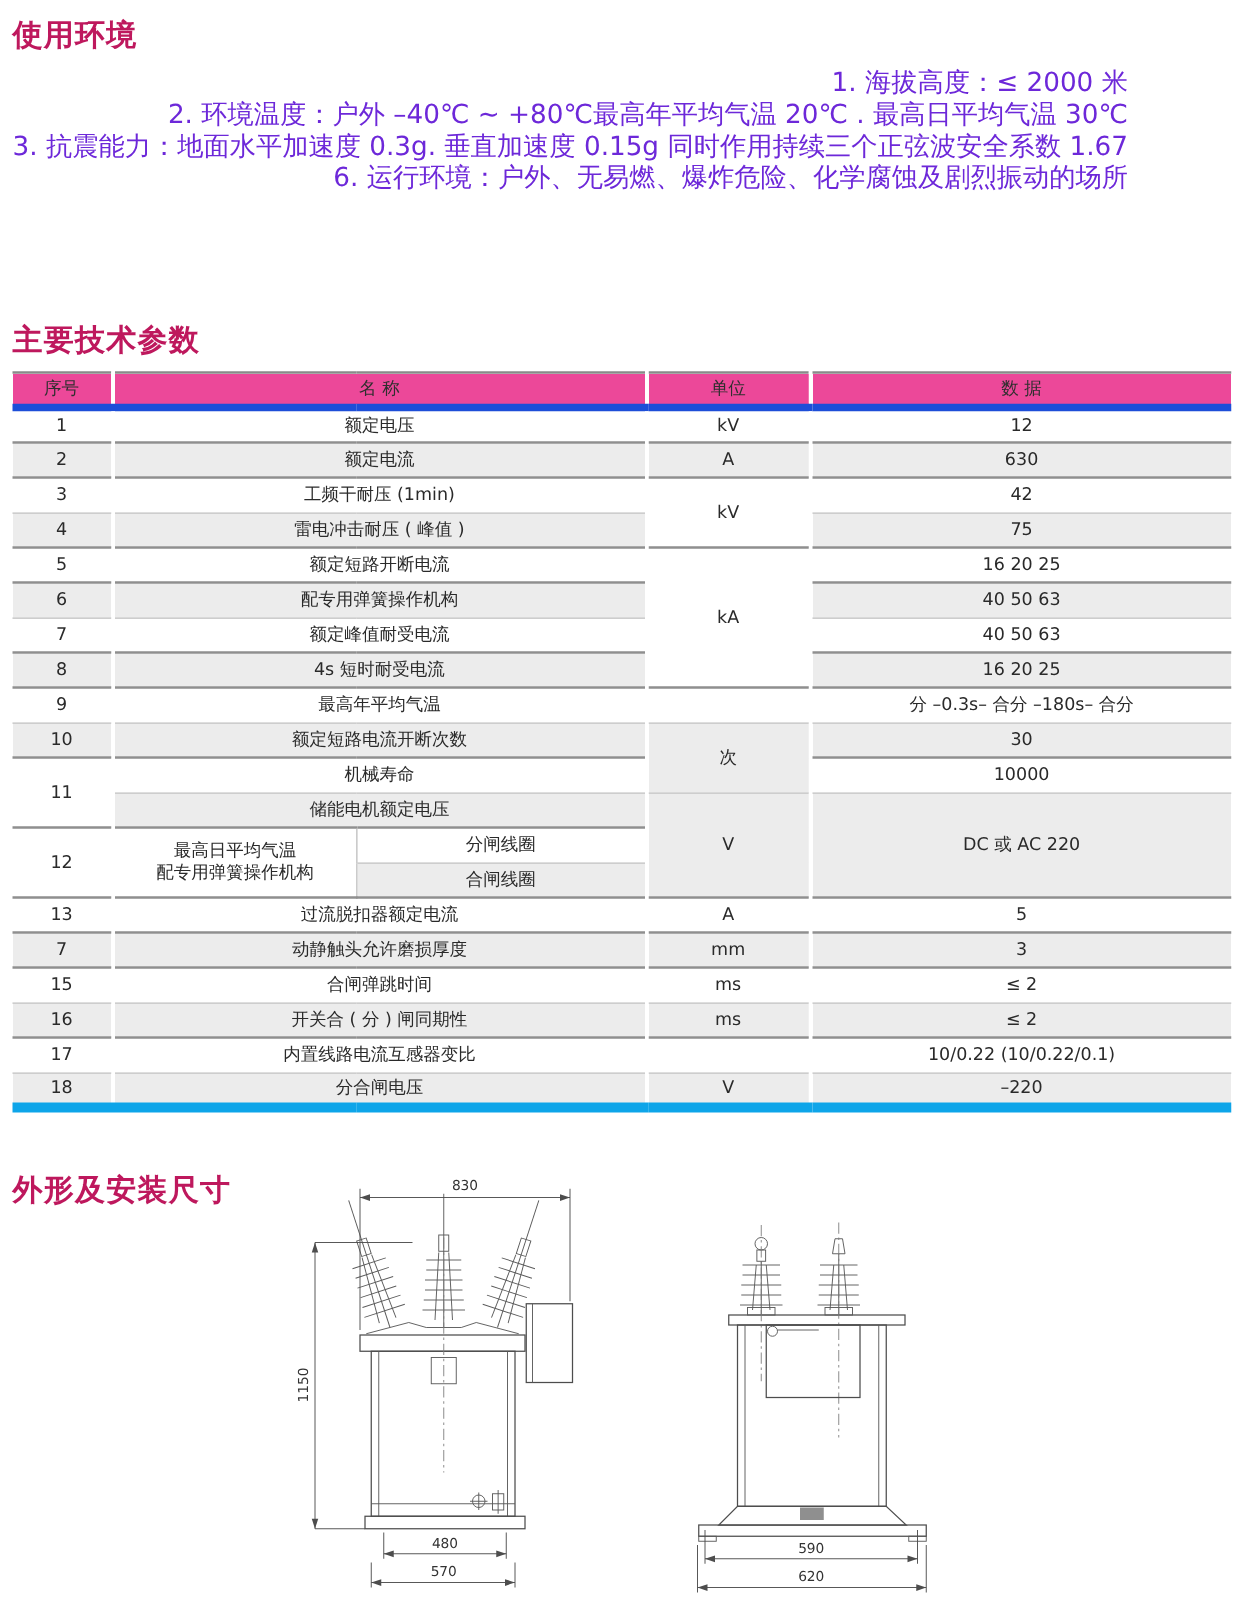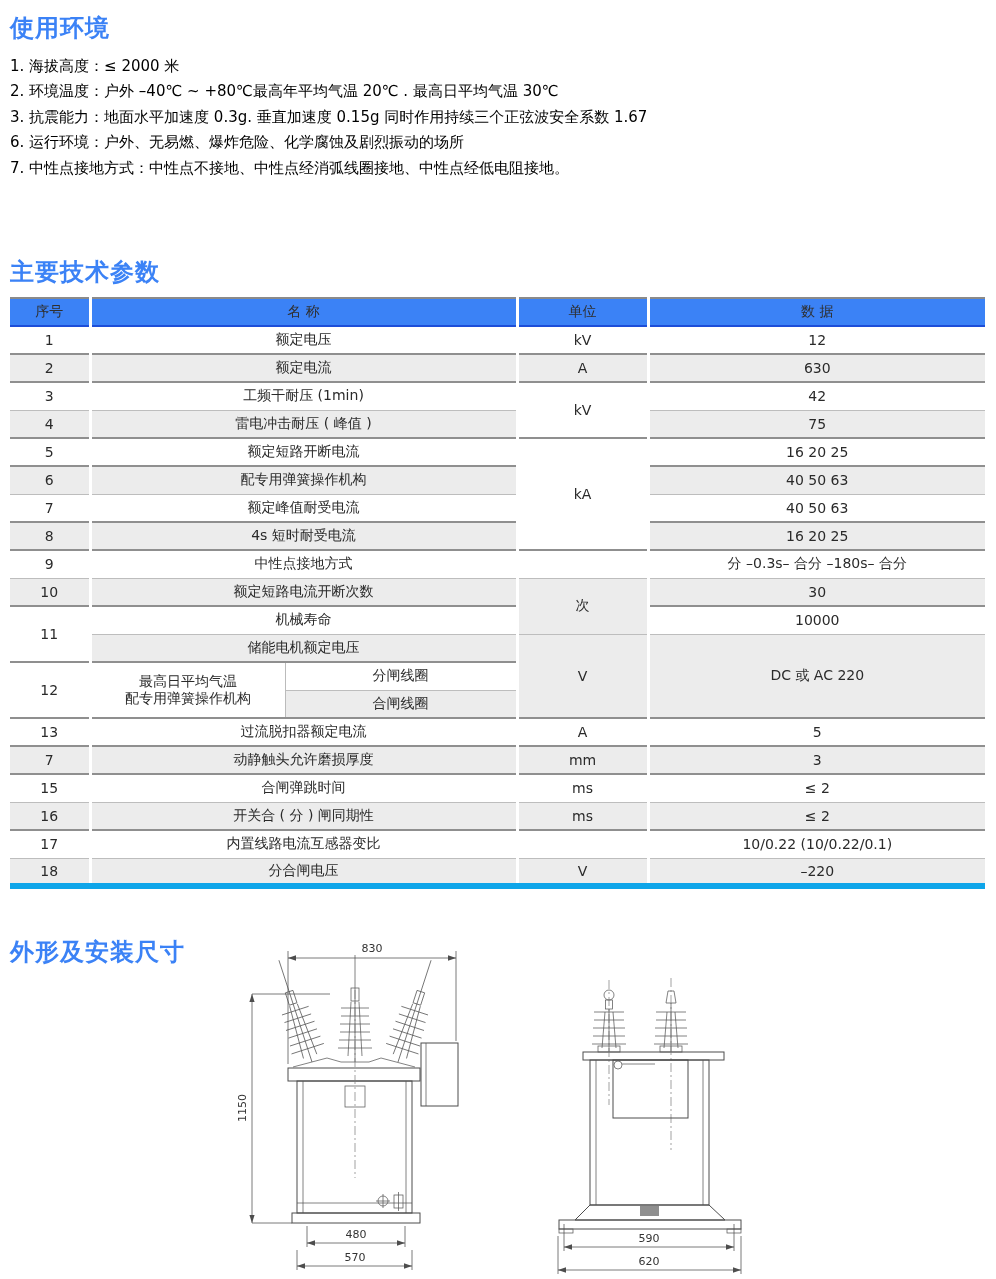--- a/index.html
+++ b/index.html
@@ -1,32 +1,32 @@
 <!DOCTYPE html>
 <html><head>
 <meta charset="utf-8">
 <style>
   html,body{margin:0;padding:0;background:#fff;}
   .page{position:relative;width:996px;height:1279px;background:#fff;overflow:hidden;
         font-family:"DejaVu Sans","Liberation Sans",sans-serif;color:#222;}
-  .sec-title{position:absolute;left:10px;margin:0;font-size:24px;font-weight:bold;color:#3b82f6;letter-spacing:1px;}
+  .sec-title{position:absolute;left:10px;margin:0;font-size:24px;font-weight:bold;color:#be185d;letter-spacing:1px;}
   #title-usage{top:12px;}
   #title-params{top:256px;}
   #title-outline{top:936px;}
   .env-list{position:absolute;left:10px;top:54px;margin:0;padding:0;list-style:none;
-            font-size:15px;color:#000000;}
+            font-size:21px;color:#6d28d9;text-align:right;}
   .env-list li{line-height:25.4px;white-space:pre;}
   table.params{position:absolute;left:10px;top:297px;width:975px;border-collapse:collapse;
                table-layout:fixed;font-size:14px;color:#2a2a2a;border-top:2px solid #8a8a8a;}
   table.params tr{height:28px;}
   table.params th,table.params td{padding:0;font-weight:normal;text-align:center;
                border-top:2px solid #8f8f8f;overflow:hidden;}
-  table.params tr.thead th{background:#3b82f6;color:#2f2f2f;border-top:none;border-bottom:2px solid #1d4ed8;}
+  table.params tr.thead th{background:#ec4899;color:#2f2f2f;border-top:none;border-bottom:6px solid #1d4ed8;}
   table.params tr.thin td{border-top:1px solid #bdbdbd;}
-  table.params tr.last td{border-bottom:6px solid #0ea5e9;}
+  table.params tr.last td{border-bottom:8px solid #0ea5e9;}
   td.nm{text-align:left;padding-left:12px;}
   .g{background:#ececec;}
   th.sep,td.sep{border-left:3px solid #fff;}
   td.subL{border-left:1px solid #bbb;text-align:left;padding-left:16px;}
   .nm .l2,.nm .l1{display:block;line-height:17px;}
   svg.draw{position:absolute;left:220px;top:915px;width:560px;height:364px;}
   .ln{stroke:#4d4d4d;stroke-width:1;fill:none;}
   .lt{stroke:#5a5a5a;stroke-width:0.75;fill:none;}
   .cl{stroke:#7a7a7a;stroke-width:0.7;fill:none;stroke-dasharray:9 3 2 3;}
   .dim{stroke:#4d4d4d;stroke-width:0.75;fill:none;}
@@ -38,21 +38,20 @@
 
 <div class="page">
 
   <h2 class="sec-title" id="title-usage">使用环境</h2>
 
   <ul class="env-list">
     <li>1. 海拔高度：≤ 2000 米</li>
     <li>2. 环境温度：户外 –40℃ ~ +80℃最高年平均气温 20℃ . 最高日平均气温 30℃</li>
     <li>3. 抗震能力：地面水平加速度 0.3g. 垂直加速度 0.15g 同时作用持续三个正弦波安全系数 1.67</li>
     <li>6. 运行环境：户外、无易燃、爆炸危险、化学腐蚀及剧烈振动的场所</li>
-    <li>7. 中性点接地方式：中性点不接地、中性点经消弧线圈接地、中性点经低电阻接地。</li>
   </ul>
 
   <h2 class="sec-title" id="title-params">主要技术参数</h2>
 
   <table class="params">
     <colgroup>
       <col style="width:80px">
         <col style="width:195px">
         <col style="width:232px">
       <col style="width:131px">
@@ -105,21 +104,21 @@
       <td class="nm sep" colspan="2">额定峰值耐受电流</td>
       <td class="sep">40  50  63</td>
     </tr>
     <tr>
       <td class="g">8</td>
       <td class="nm sep g" colspan="2">4s 短时耐受电流</td>
       <td class="sep g">16  20  25</td>
     </tr>
     <tr>
       <td>9</td>
-      <td class="nm sep" colspan="2">中性点接地方式</td>
+      <td class="nm sep" colspan="2">最高年平均气温</td>
       <td class="sep"></td>
       <td class="sep">分 –0.3s– 合分 –180s– 合分</td>
     </tr>
     <tr class="thin">
       <td class="g">10</td>
       <td class="nm sep g" colspan="2">额定短路电流开断次数</td>
       <td class="sep g" rowspan="2">次</td>
       <td class="sep g">30</td>
     </tr>
     <tr>

